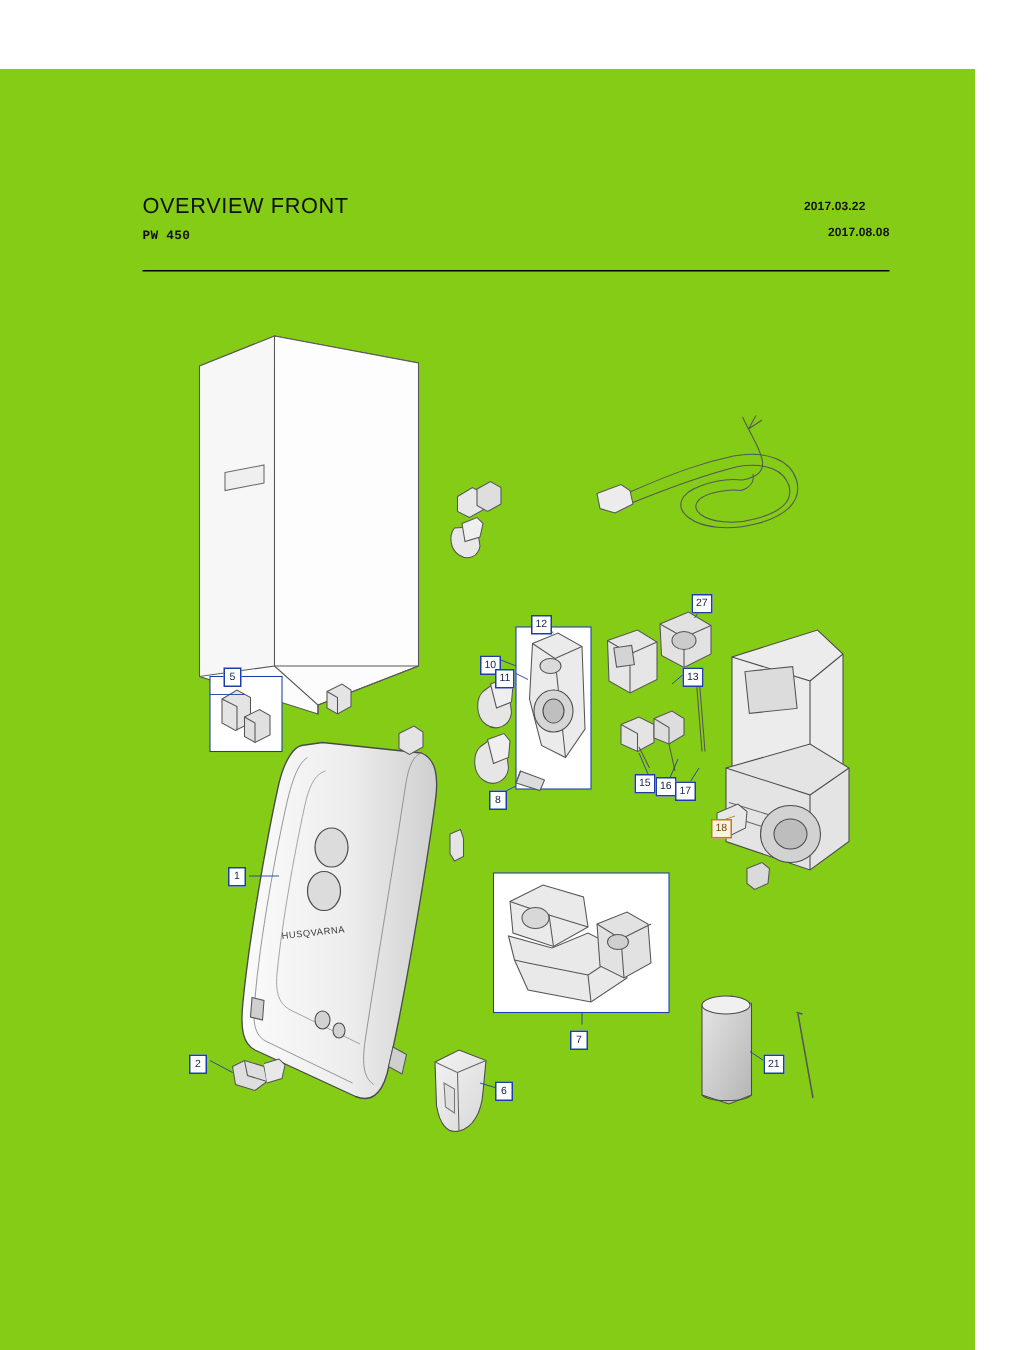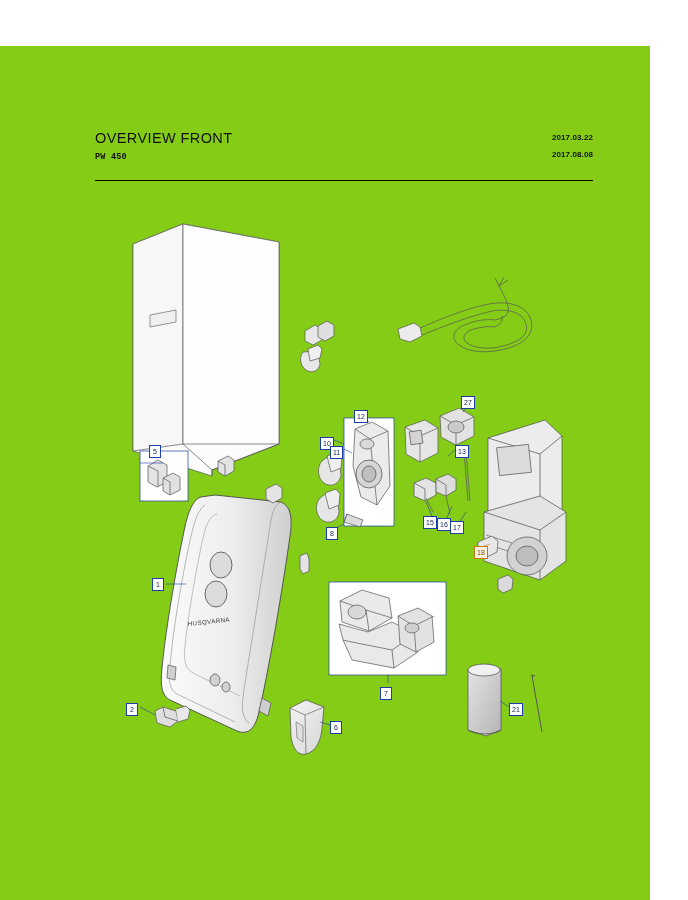--- a/index.html
+++ b/index.html
@@ -48,21 +48,21 @@
     left: 0;
     top: 22px;
     font-size: 8.5px;
     font-weight: bold;
     letter-spacing: 0.2px;
     color: #111;
     font-family: Liberation Mono, monospace;
   }
   .header-date-1 {
     position: absolute;
-    right: 0;
+    right: 16px;
     top: 3px;
     font-size: 8px;
     font-weight: bold;
     letter-spacing: 0.1px;
     text-align: right;
     color: #111;
   }
   .header-date-2 {
     position: absolute;
     right: 0;

